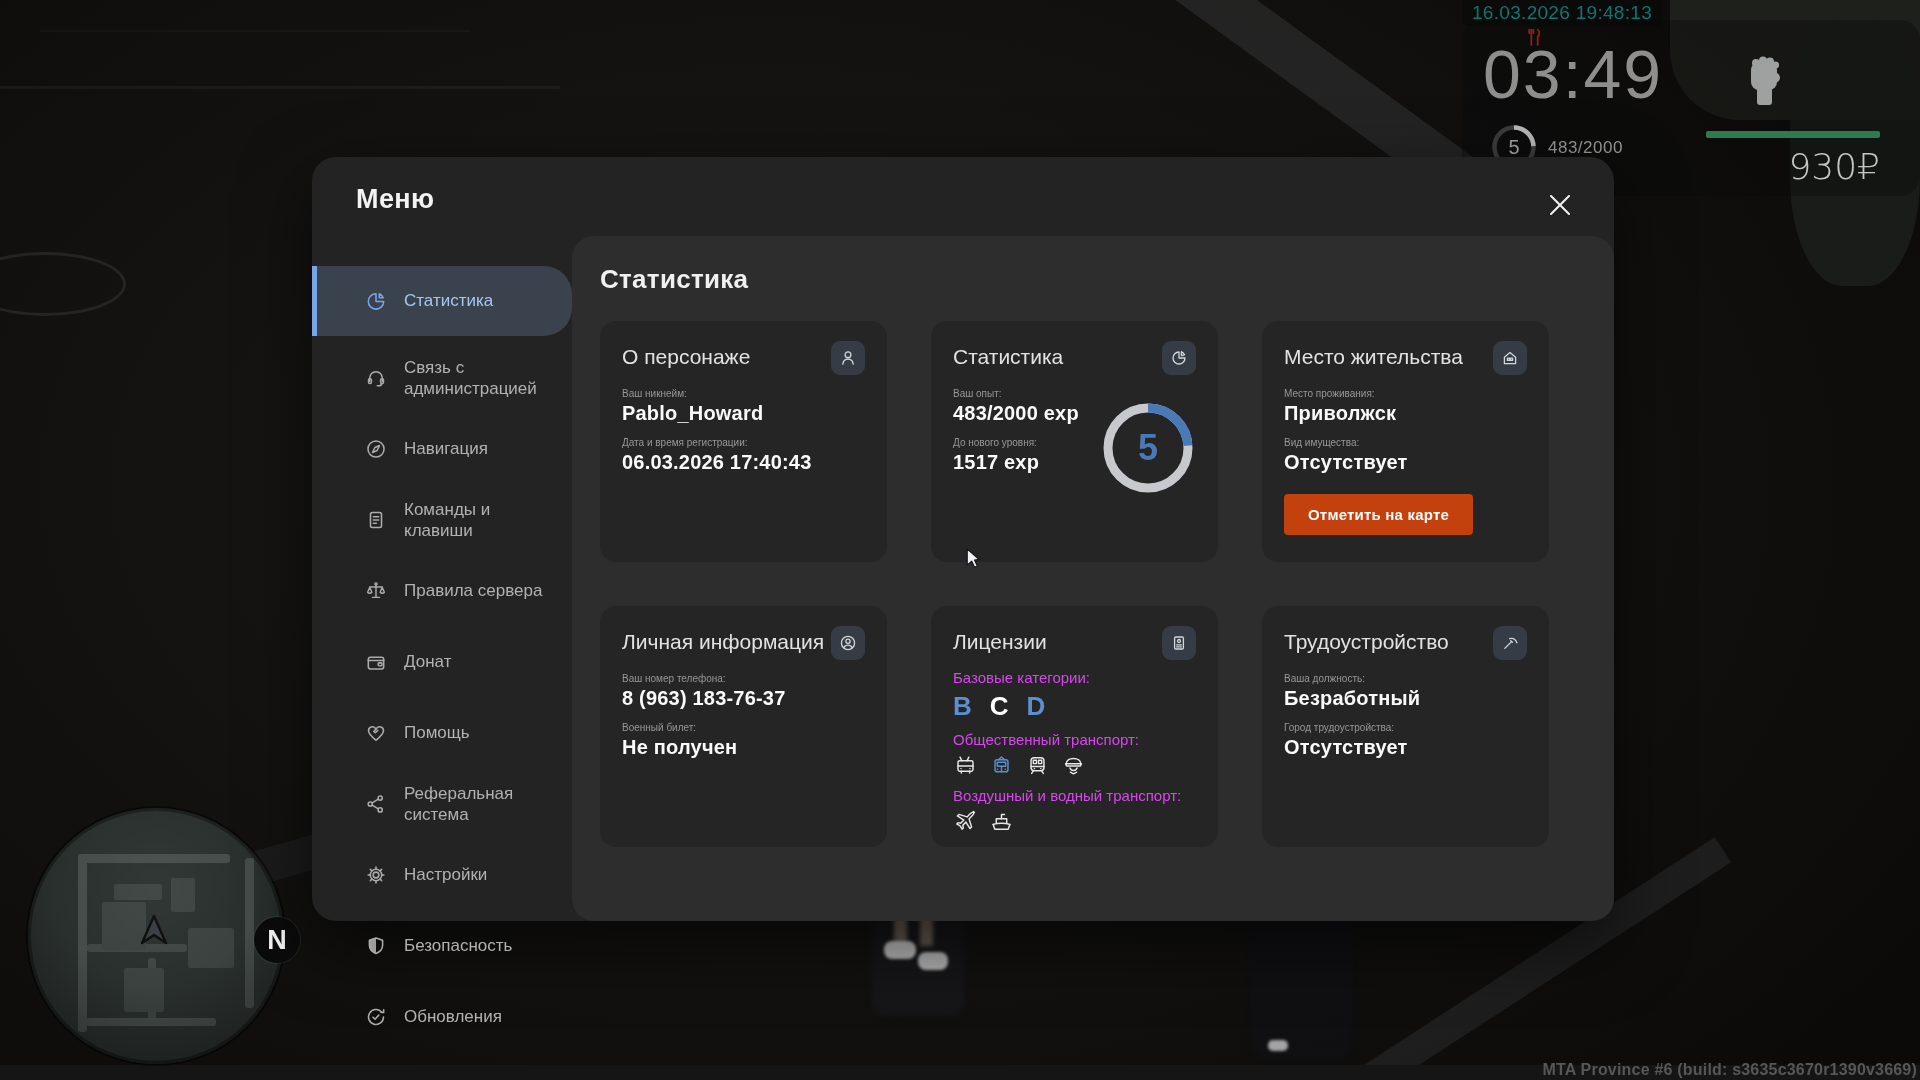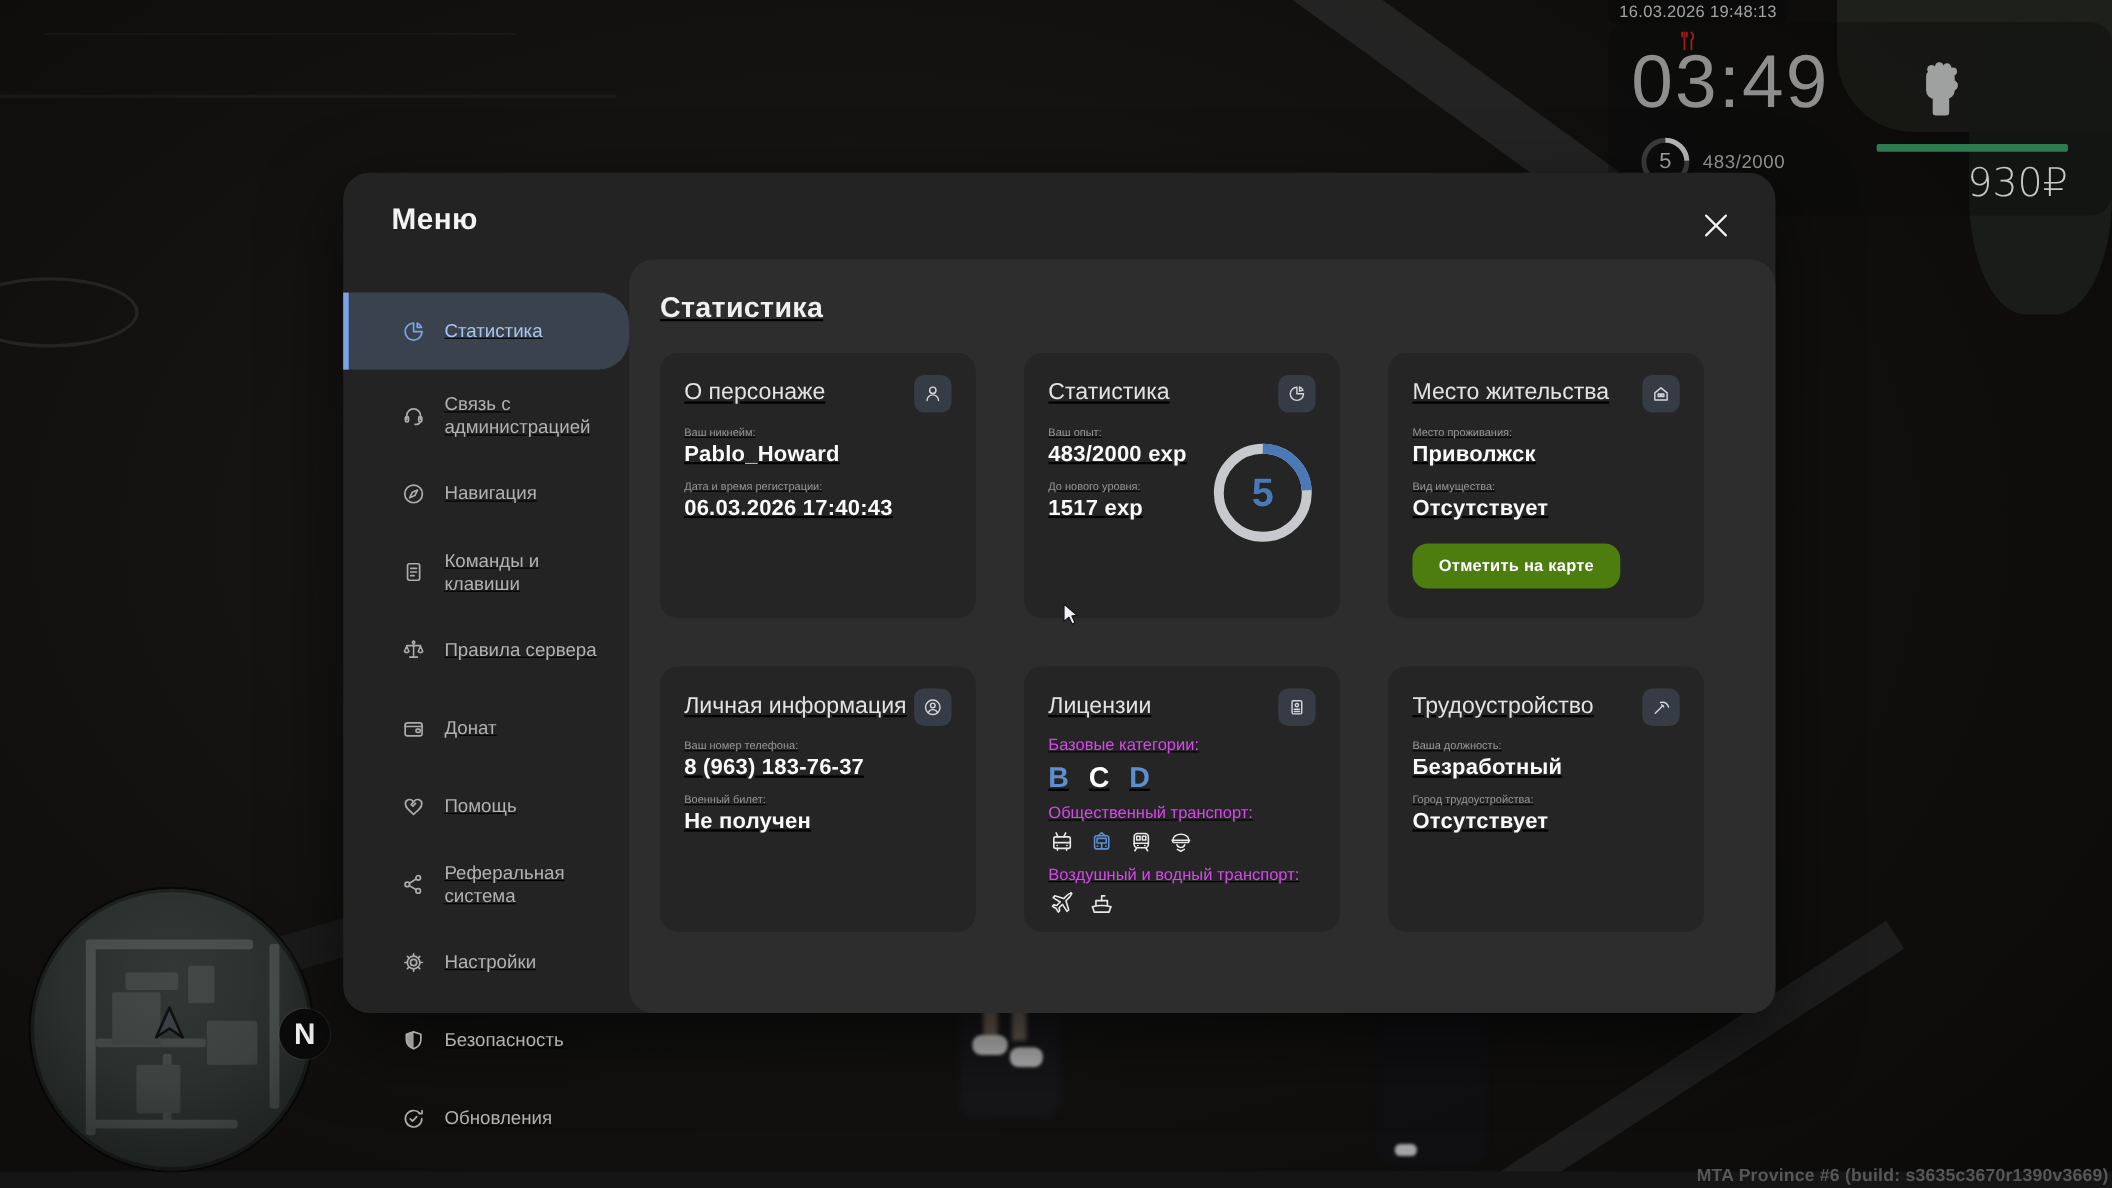--- a/index.html
+++ b/index.html
@@ -23,21 +23,21 @@
   .fig1-shoe1{left:884px;top:941px;width:32px;height:18px;background:#d6d6d6;border-radius:8px;opacity:.85;filter:blur(1.5px);}
   .fig1-shoe2{left:918px;top:952px;width:30px;height:18px;background:#cfcfcf;border-radius:8px;opacity:.85;filter:blur(1.5px);}
   .fig2{left:1252px;top:906px;width:100px;height:152px;background:#101013;border-radius:16px;opacity:.95;}
   .fig2-shoe{left:1268px;top:1040px;width:20px;height:11px;background:#c8c8c8;border-radius:5px;opacity:.8;filter:blur(1.5px);}
   
   .bottom-strip{left:0;bottom:0;width:1920px;height:15px;background:#151515;z-index:2;}
   .build-text{right:3px;bottom:1px;font-size:16px;font-weight:bold;color:#575757;z-index:6;letter-spacing:.2px;}
   
   .hud-panel{left:1462px;top:20px;width:458px;height:176px;background:rgba(10,10,10,.35);border-radius:20px;z-index:3;}
   .hud-datetime{left:1462px;top:0;padding:2px 10px;background:rgba(8,8,8,.5);border-radius:0 0 6px 6px;
-    font-size:15px;color:#a3a3a3;z-index:3;letter-spacing:.3px;}
+    font-size:19px;color:#0f766e;z-index:3;letter-spacing:.3px;}
   .hud-clock{left:1483px;top:40px;font-size:68px;font-weight:300;color:#8e8e8e;letter-spacing:2px;line-height:1;z-index:3;}
   .hud-hunger{left:1526px;top:28px;z-index:4;}
   .hud-ring{left:1489px;top:122px;width:50px;height:50px;z-index:3;}
   .hud-ring .ring-num{position:absolute;inset:0;display:flex;align-items:center;justify-content:center;
     font-size:20px;color:#a5a5a5;}
   .hud-exp{left:1548px;top:138px;font-size:17px;color:#989898;z-index:3;letter-spacing:.5px;}
   .hud-fist{left:1744px;top:48px;z-index:3;opacity:.85;}
   .hud-health{left:1706px;top:131px;width:174px;height:7px;border-radius:2px;z-index:3;}
   .hud-money{left:1700px;top:146px;width:180px;text-align:right;font-size:36px;font-weight:300;color:#c6c6c6;
     z-index:3;font-family:"DejaVu Sans","Liberation Sans",sans-serif;}
@@ -49,21 +49,21 @@
   .minimap::after{content:"";position:absolute;inset:0;border-radius:50%;
     background:radial-gradient(circle at 50% 30%, rgba(255,255,255,.04) 0%, transparent 45%, rgba(0,0,0,.45) 100%);}
   .mm-road{position:absolute;background:#454c4a;border-radius:3px;}
   .mm-block{position:absolute;background:#3b4240;border-radius:2px;}
   .mm-arrow{position:absolute;left:112px;top:106px;}
   .mm-compass{left:254px;top:917px;width:46px;height:46px;border-radius:50%;background:#0b0b0b;z-index:5;
     display:flex;align-items:center;justify-content:center;font-size:27px;font-weight:800;color:#f6f6f6;
     box-shadow:0 0 0 1px rgba(255,255,255,.07);}
   
   .menu-panel{left:312px;top:157px;width:1302px;height:764px;background:#232323;border-radius:24px;z-index:5;
-    box-shadow:0 24px 70px rgba(0,0,0,.6);text-decoration:underline;}
+    box-shadow:0 24px 70px rgba(0,0,0,.6);}
   .menu-header{position:relative;height:79px;}
   .menu-title{position:absolute;left:44px;top:27px;font-size:27px;font-weight:bold;color:#f3f3f3;letter-spacing:.4px;}
   .close-btn{position:absolute;right:36px;top:30px;width:36px;height:36px;display:flex;align-items:center;justify-content:center;cursor:pointer;}
   .menu-body{display:flex;height:685px;}
   .sidebar{width:260px;flex:none;padding-top:30px;display:flex;flex-direction:column;gap:13px;}
   .side-item{position:relative;display:flex;align-items:center;gap:17px;padding:9px 16px 9px 53px;min-height:40px;
     color:#b2b2b2;font-size:17px;line-height:1.25;cursor:pointer;}
   .side-item .s-icon{width:22px;height:22px;flex:none;color:#acacac;display:flex;align-items:center;justify-content:center;}
   .side-item.accent{background:#3a424e;border-radius:0 28px 28px 0;color:#a9c6ee;min-height:52px;}
   .side-item.accent::before{content:"";position:absolute;left:0;top:0;bottom:0;width:5px;background:#79a4e8;}
@@ -78,22 +78,22 @@
     display:flex;align-items:center;justify-content:center;flex:none;}
   .field{margin-bottom:12px;}
   .f-label{font-size:10px;color:#979797;margin-bottom:3px;}
   .f-value{font-size:20px;font-weight:bold;color:#fafafa;letter-spacing:.2px;}
   .stats-row{display:flex;justify-content:space-between;}
   .ring-wrap{position:relative;width:92px;height:92px;margin:14px 2px 0 0;flex:none;}
   .ring-wrap .ring-base{stroke:#c7c9cc;stroke-width:9;}
   .ring-wrap .ring-arc{stroke:#4a79b8;stroke-width:9;}
   .ring-wrap .ring-num{position:absolute;inset:0;display:flex;align-items:center;justify-content:center;
     font-size:36px;font-weight:600;color:#4a79b8;}
-  .map-btn{display:inline-block;margin-top:8px;padding:12px 24px;background:#4d7c0f;color:#fff;font-size:15px;
-    font-weight:bold;border-radius:14px;cursor:pointer;letter-spacing:.2px;}
+  .map-btn{display:inline-block;margin-top:8px;padding:12px 24px;background:#c2410c;color:#fff;font-size:15px;
+    font-weight:bold;border-radius:4px;cursor:pointer;letter-spacing:.2px;}
   .lic-label{font-size:15px;color:#d946ef;margin:9px 0 5px 0;}
   .lic-letters{display:flex;gap:18px;align-items:baseline;}
   .lic-letter{font-size:26px;font-weight:bold;color:#fff;}
   .lic-letter.accent{color:#5d8fd0;}
   .lic-icons{display:flex;gap:11px;align-items:center;}
   .ticon{color:#e8e8e8;display:flex;}
   .ticon.accent{color:#5d8fd0;}
   
   .cursor{left:963px;top:548px;z-index:20;}
   svg{display:block;}

